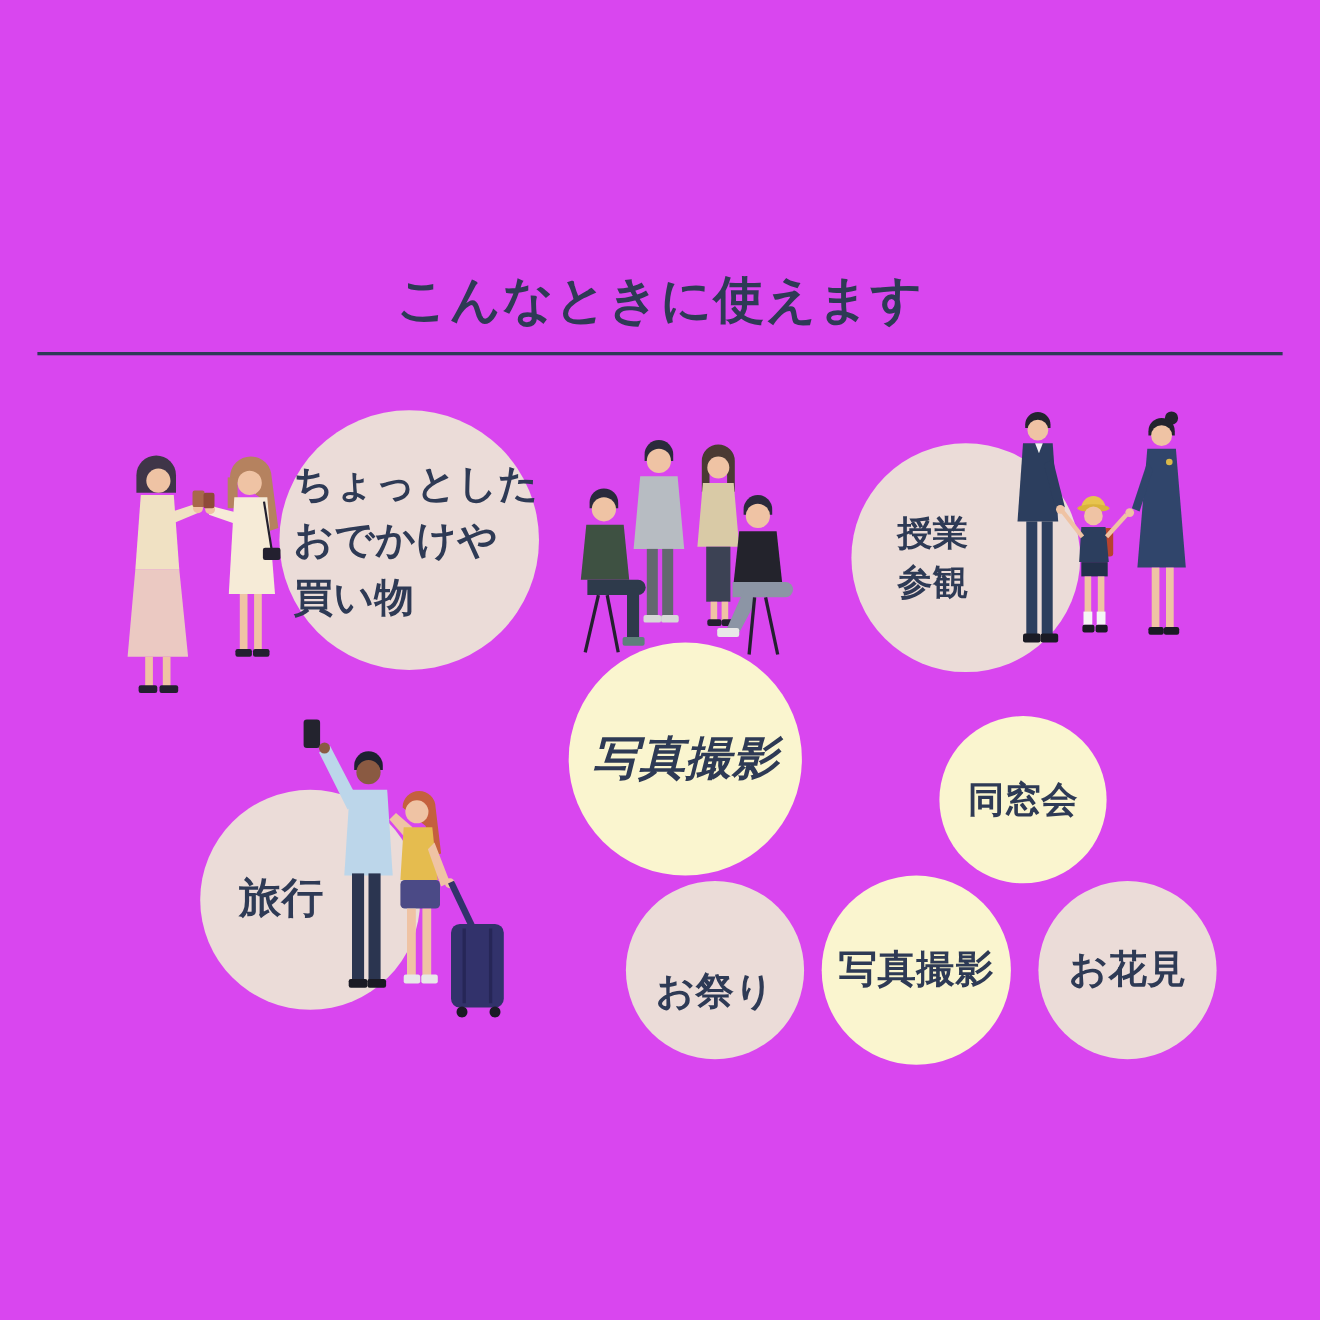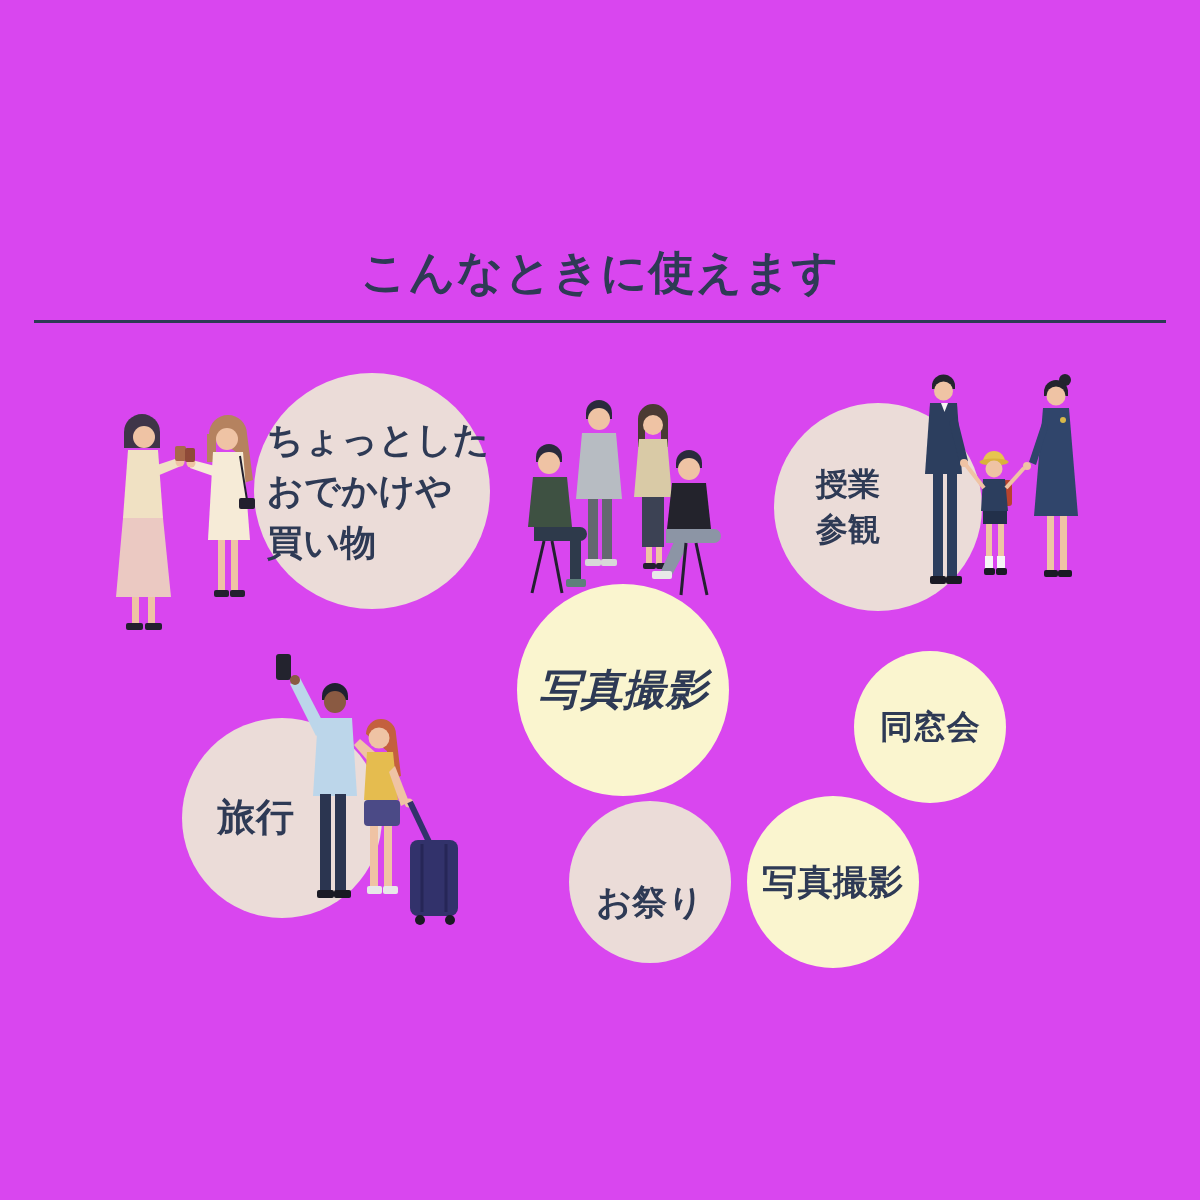--- a/index.html
+++ b/index.html
@@ -102,20 +102,23 @@
   </div>
   <div class="bubble pink b-ryoko">
     <span class="bubble-text">旅行</span>
   </div>
   <div class="bubble pink b-omatsuri">
     <span class="bubble-text">お祭り</span>
   </div>
   <div class="bubble yellow b-hanabi">
     <span class="bubble-text">写真撮影</span>
   </div>
+  <div class="bubble pink b-ohanami">
+    <span class="bubble-text">お花見</span>
+  </div>
 
   <svg class="illus il-women" viewBox="0 0 180 265" role="img" aria-label="two-women-chatting-illustration">
     <g>
       <path d="M34 40 a18 18 0 0 1 36 0 v16 h-36 z" fill="#3F3548"></path>
       <circle cx="54" cy="45" r="11" fill="#EFC3A4"></circle>
       <path d="M38 58 L68 58 L73 126 L33 126 Z" fill="#F0E1C3"></path>
       <path d="M64 74 L88 66 L91 74 L67 84 Z" fill="#F0E1C3"></path>
       <circle cx="90" cy="70" r="4.5" fill="#EFC3A4"></circle>
       <rect x="85" y="54" width="11" height="15" rx="2" fill="#A8684A"></rect>
       <path d="M33 126 L73 126 L81 205 L26 205 Z" fill="#EBC9C2"></path>

